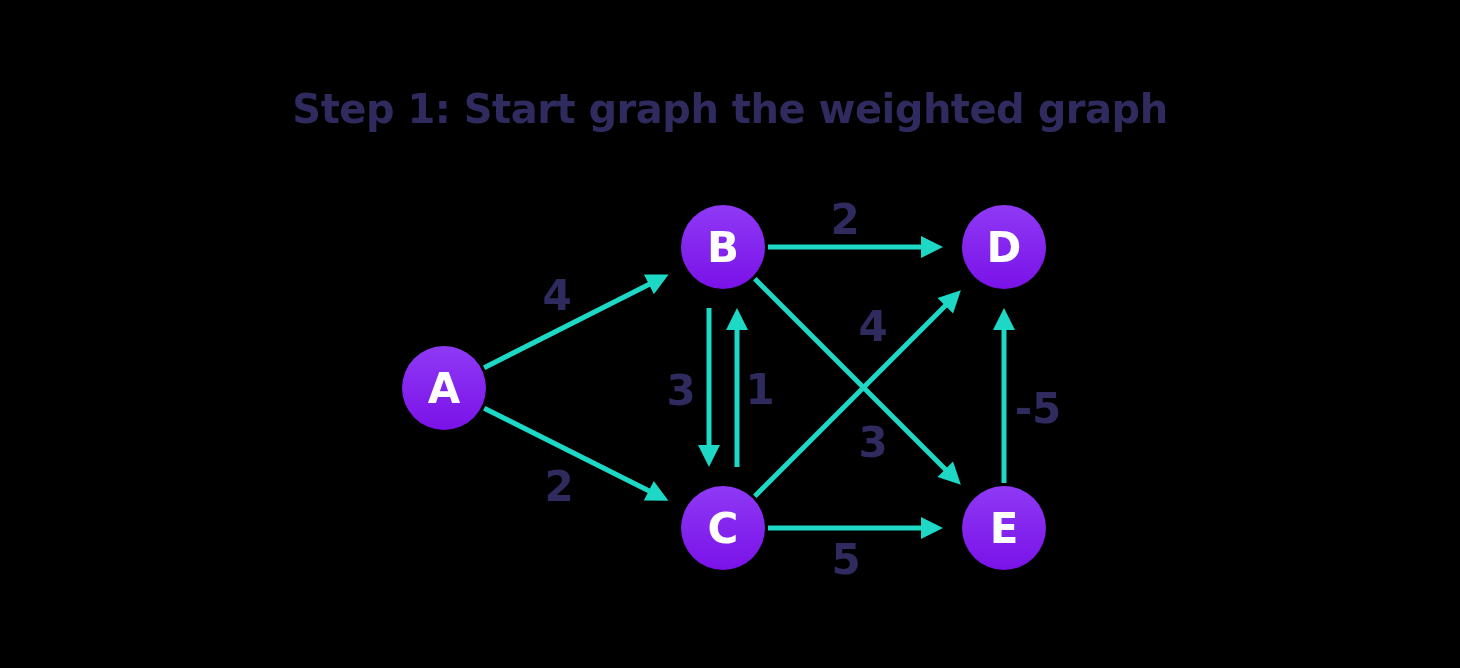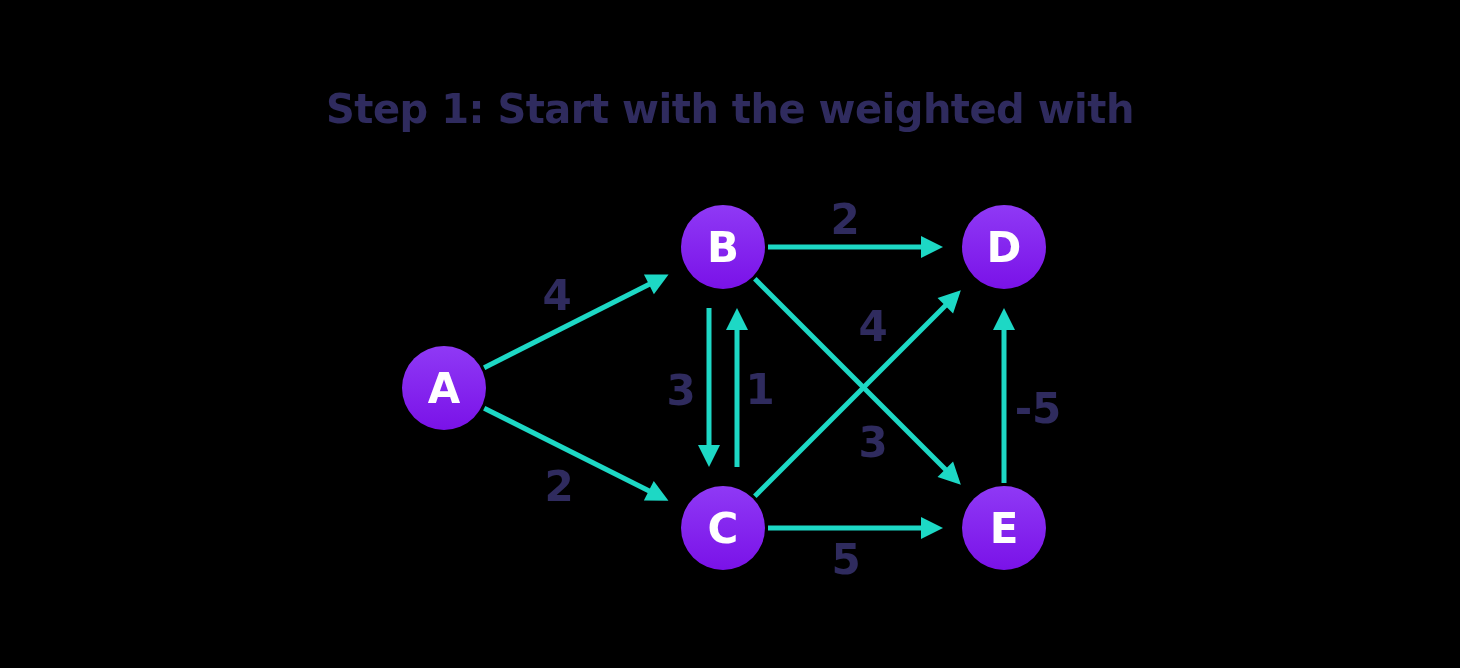--- a/index.html
+++ b/index.html
@@ -52,21 +52,21 @@
     font-weight: 700;
     color: #2f2b5e;
     white-space: nowrap;
     user-select: none;
   }
 </style>
 </head>
 <body>
 
 <div class="stage" style="background: rgb(0, 0, 0);">
-  <h1 class="title" style="color: rgb(47, 43, 94);">Step 1: Start with the weighted with</h1>
+  <h1 class="title" style="color: rgb(47, 43, 94);">Step 1: Start graph the weighted graph</h1>
   <svg id="edge-layer" viewBox="0 0 1460 668" xmlns="http://www.w3.org/2000/svg">
       <line x1="484.162481977038" y1="367.7028316890238" x2="649.8150328418418" y2="283.9859511444455" stroke="#1dd8c5" stroke-width="5"></line>
       <polygon points="668.5575244311262,274.51393926598996 653.8840632739241,294.25449492352095 643.9610032107801,274.6195037347468" fill="#1dd8c5"></polygon>
       <line x1="484.220350496254" y1="408.1822547293031" x2="649.7095835401593" y2="491.2234469377143" stroke="#1dd8c5" stroke-width="5"></line>
       <polygon points="668.4790804384112,500.6418324780558 643.8823579286351,500.6065936205919 653.7492380185166,480.9433111557566" fill="#1dd8c5"></polygon>
       <line x1="768" y1="247" x2="922" y2="247" stroke="#1dd8c5" stroke-width="5"></line>
       <polygon points="943,247 921,258 921,236" fill="#1dd8c5"></polygon>
       <line x1="709" y1="308" x2="709" y2="446" stroke="#1dd8c5" stroke-width="5"></line>
       <polygon points="709,467 698,445 720,445" fill="#1dd8c5"></polygon>
       <line x1="737" y1="467" x2="737" y2="329" stroke="#1dd8c5" stroke-width="5"></line>

